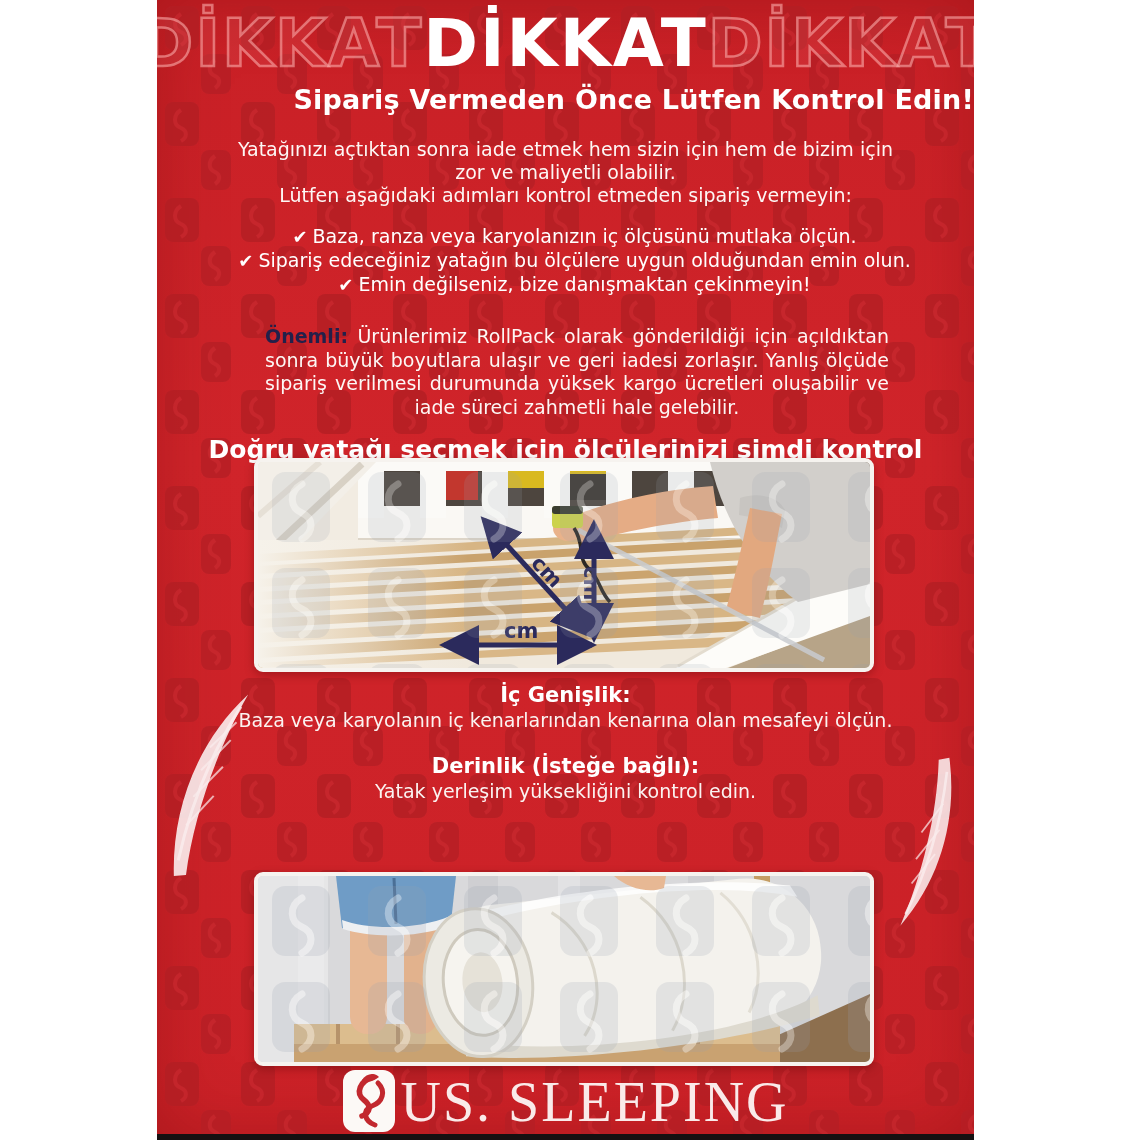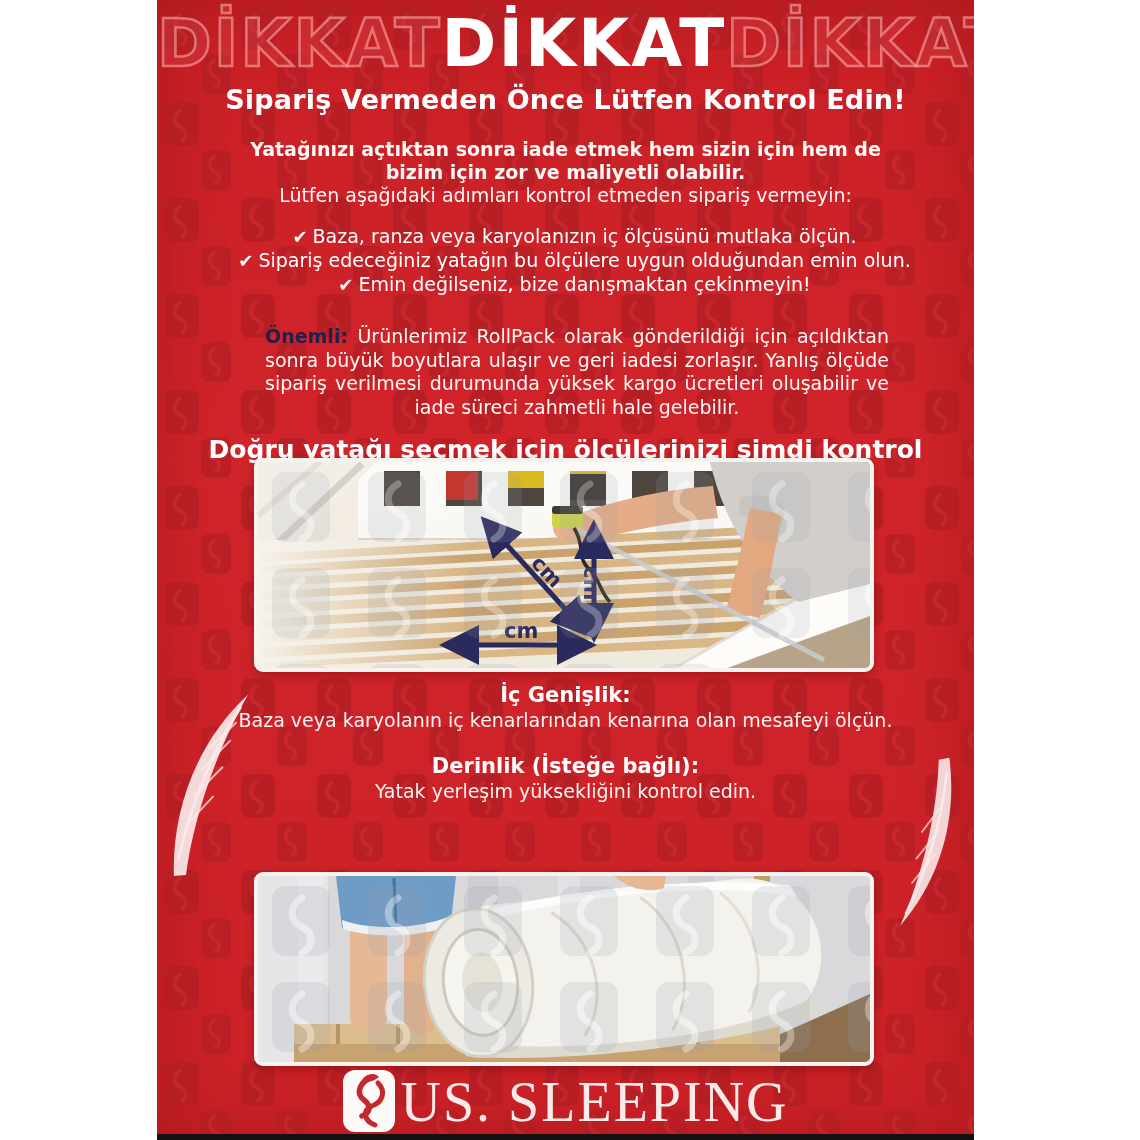--- a/index.html
+++ b/index.html
@@ -6,29 +6,29 @@
   body{width:1140px;height:1140px;background:#ffffff;overflow:hidden;
        font-family:"DejaVu Sans","Liberation Sans",sans-serif;}
   .page{position:relative;width:1140px;height:1140px;background:#ffffff;}
   .poster{position:absolute;left:157px;top:0;width:817px;height:1140px;overflow:hidden;
           background:linear-gradient(180deg,#c92026 0%,#d0242a 40%,#cb2127 100%);
           box-shadow:inset 0 0 70px rgba(90,0,0,.28);}
   .bg-pattern{position:absolute;inset:0;width:100%;height:100%;}
   .layer{position:absolute;left:0;right:0;}
 
   
-  .dikkat-row{top:4px;height:80px;display:flex;justify-content:space-between;align-items:center;white-space:nowrap;}
+  .dikkat-row{top:4px;height:80px;display:flex;justify-content:center;align-items:center;white-space:nowrap;}
   .dk{font-size:66px;font-weight:bold;letter-spacing:2px;line-height:1;}
   .dk.solid{color:#ffffff;}
   .dk.outline{color:rgba(228,95,99,.20);-webkit-text-stroke:2.5px rgba(255,182,180,.55);}
 
-  .title{top:84px;margin:0;text-align:center;color:#ffffff;font-size:27px;font-weight:bold;letter-spacing:.2px;}
+  .title{top:84px;margin:0;text-align:right;color:#ffffff;font-size:27px;font-weight:bold;letter-spacing:.2px;}
 
   .intro1{top:138px;left:68px;right:68px;margin:0;text-align:center;color:#fdf7f5;
-          font-size:19px;line-height:23px;font-weight:700;}
+          font-size:19px;line-height:23px;font-weight:400;}
   .intro2{top:184px;margin:0;text-align:center;color:#fdf7f5;font-size:19px;line-height:23px;font-weight:500;}
 
   .checklist{top:224px;text-align:center;color:#ffffff;font-size:19px;line-height:23px;font-weight:500;padding-left:18px;}
   .check-row{margin:1px 0;}
   .check{display:inline-block;margin-right:5px;font-size:18px;color:#ffffff;}
 
   .important{top:313px;left:96px;width:624px;margin:12px;color:#fdf7f5;font-size:19px;line-height:23.5px;
              text-align:justify;text-align-last:center;font-weight:500;position:absolute;}
   .imp-label{color:#23204a;font-weight:bold;}
 

